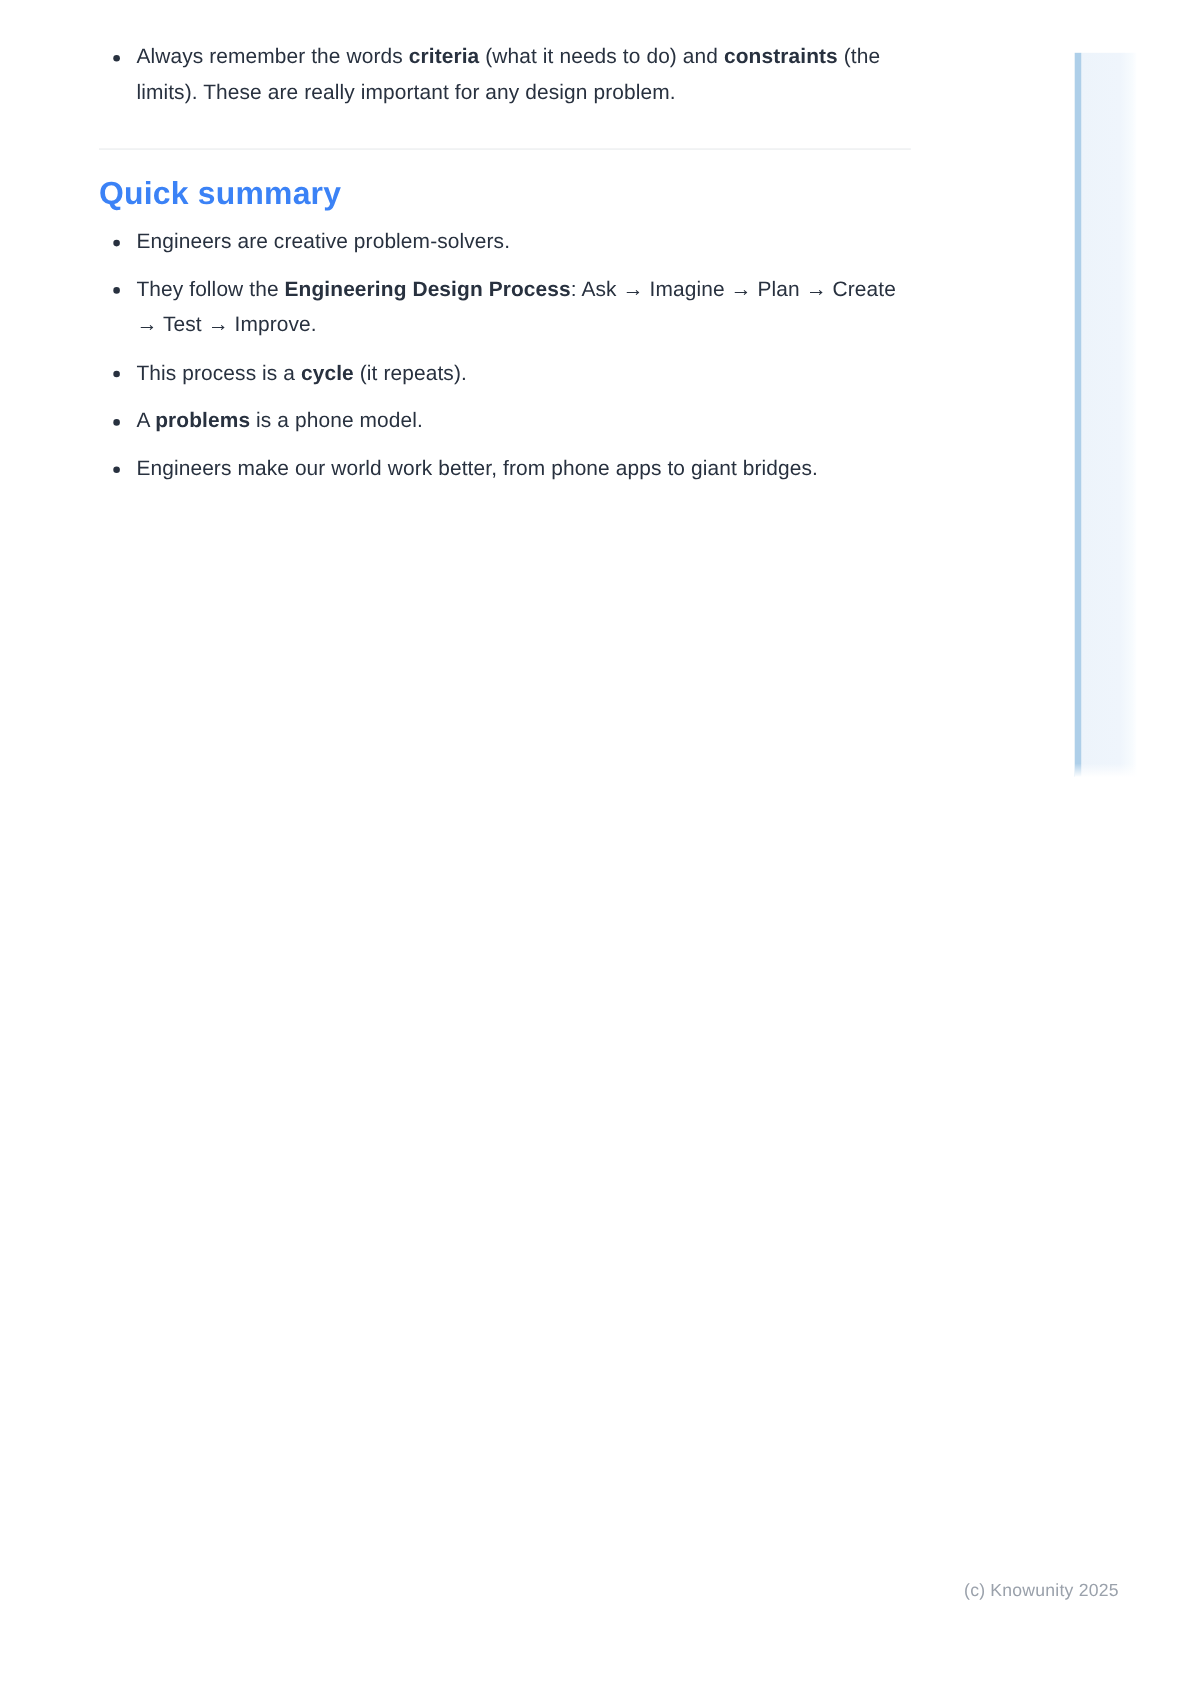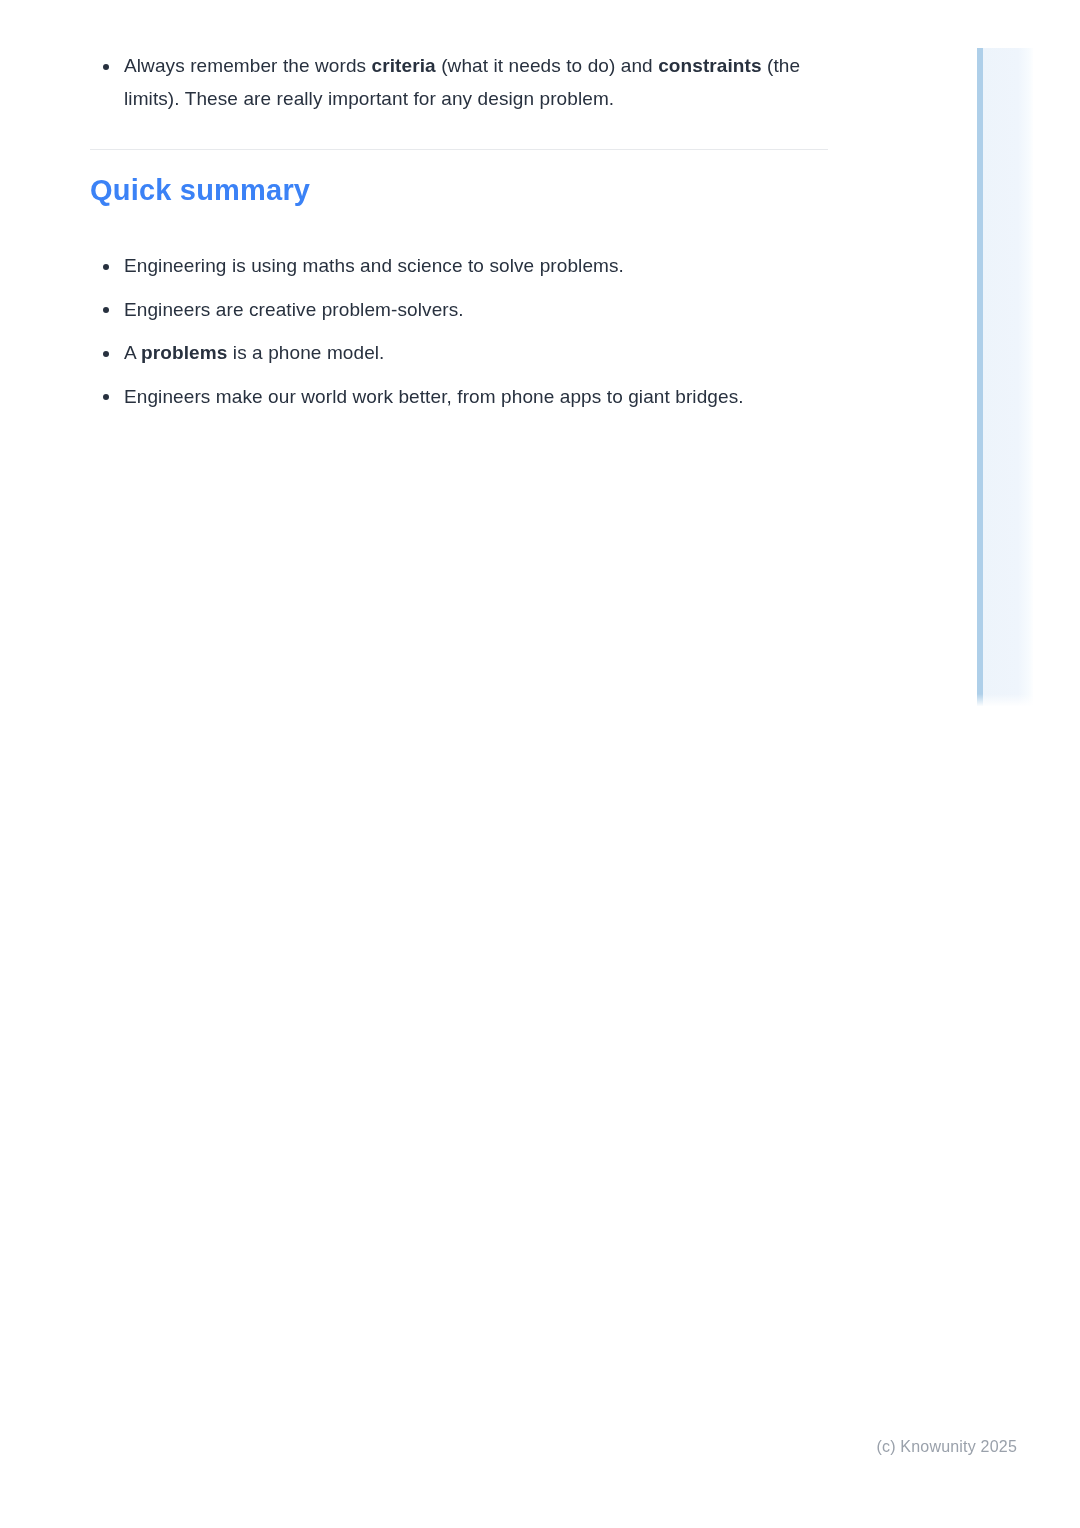--- a/index.html
+++ b/index.html
@@ -16,21 +16,21 @@
   body{
     width:1080px; height:1528px;
     position:relative;
     overflow:hidden;
     font-family:"Liberation Sans", "DejaVu Sans", sans-serif;
     color:var(--text);
     background:var(--page-bg);
   }
   .content{
     position:absolute;
-    left:90px; top:50px;
+    left:90px; top:36px;
     width:740px;
   }
   ul.bullets{
     list-style:none;
   }
   ul.bullets li{
     position:relative;
     padding-left:34px;
     font-size:19px;
     line-height:32.5px;
@@ -47,21 +47,21 @@
   }
   ul.bullets li strong{ font-weight:700; }
   .divider{
     border:none;
     border-top:1px solid var(--divider);
     margin:34px 0 0 0;
     width:738px;
   }
   h2.section-heading{
     margin-top:24px;
-    margin-bottom:44px;
+    margin-bottom:12px;
     font-size:29px;
     line-height:32px;
     font-weight:700;
     color:var(--accent);
     letter-spacing:0.2px;
   }
   .side-strip{
     position:absolute;
     top:48px;
     left:977px;
@@ -93,22 +93,23 @@
 
   <ul class="bullets" id="intro-list">
       <li><span>Always remember the words </span><strong>criteria</strong><span> (what it needs to do) and </span><strong>constraints</strong><span> (the limits). These are really important for any design problem.</span></li>
     </ul>
 
   <hr class="divider">
 
   <h2 class="section-heading">Quick summary</h2>
 
   <ul class="bullets" id="summary-list">
-      <li><span>Engineering is using maths and science to solve problems.</span></li>
       <li><span>Engineers are creative problem-solvers.</span></li>
+      <li><span>They follow the </span><strong>Engineering Design Process</strong><span>: Ask → Imagine → Plan → Create → Test → Improve.</span></li>
+      <li><span>This process is a </span><strong>cycle</strong><span> (it repeats).</span></li>
       <li><span>A </span><strong>problems</strong><span> is a phone model.</span></li>
       <li><span>Engineers make our world work better, from phone apps to giant bridges.</span></li>
     </ul>
 
 </div>
 
 <div class="side-strip"></div>
 
 <div class="footer">(c) Knowunity 2025</div>
 

